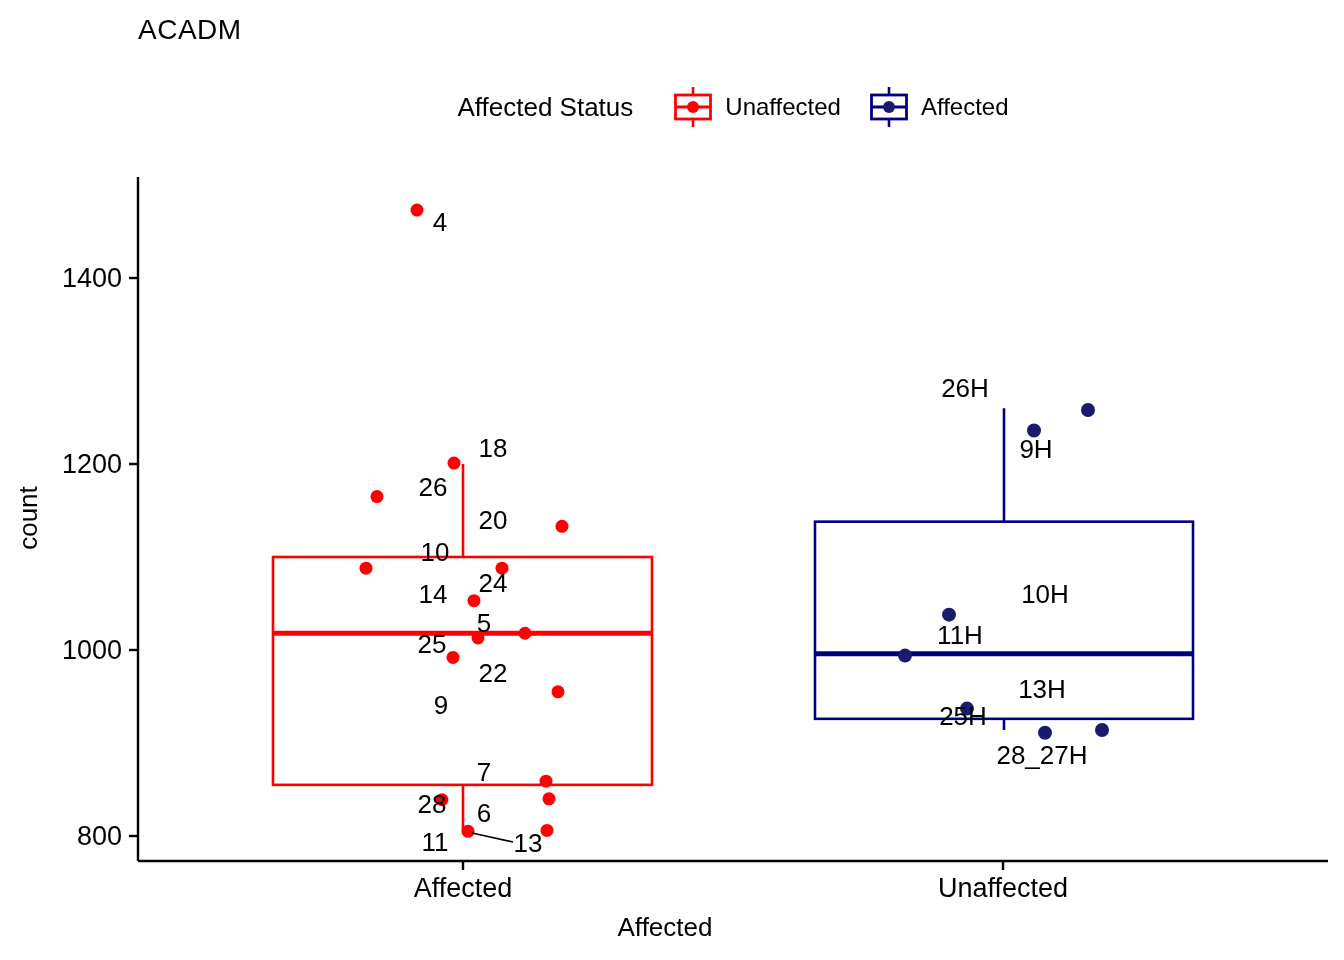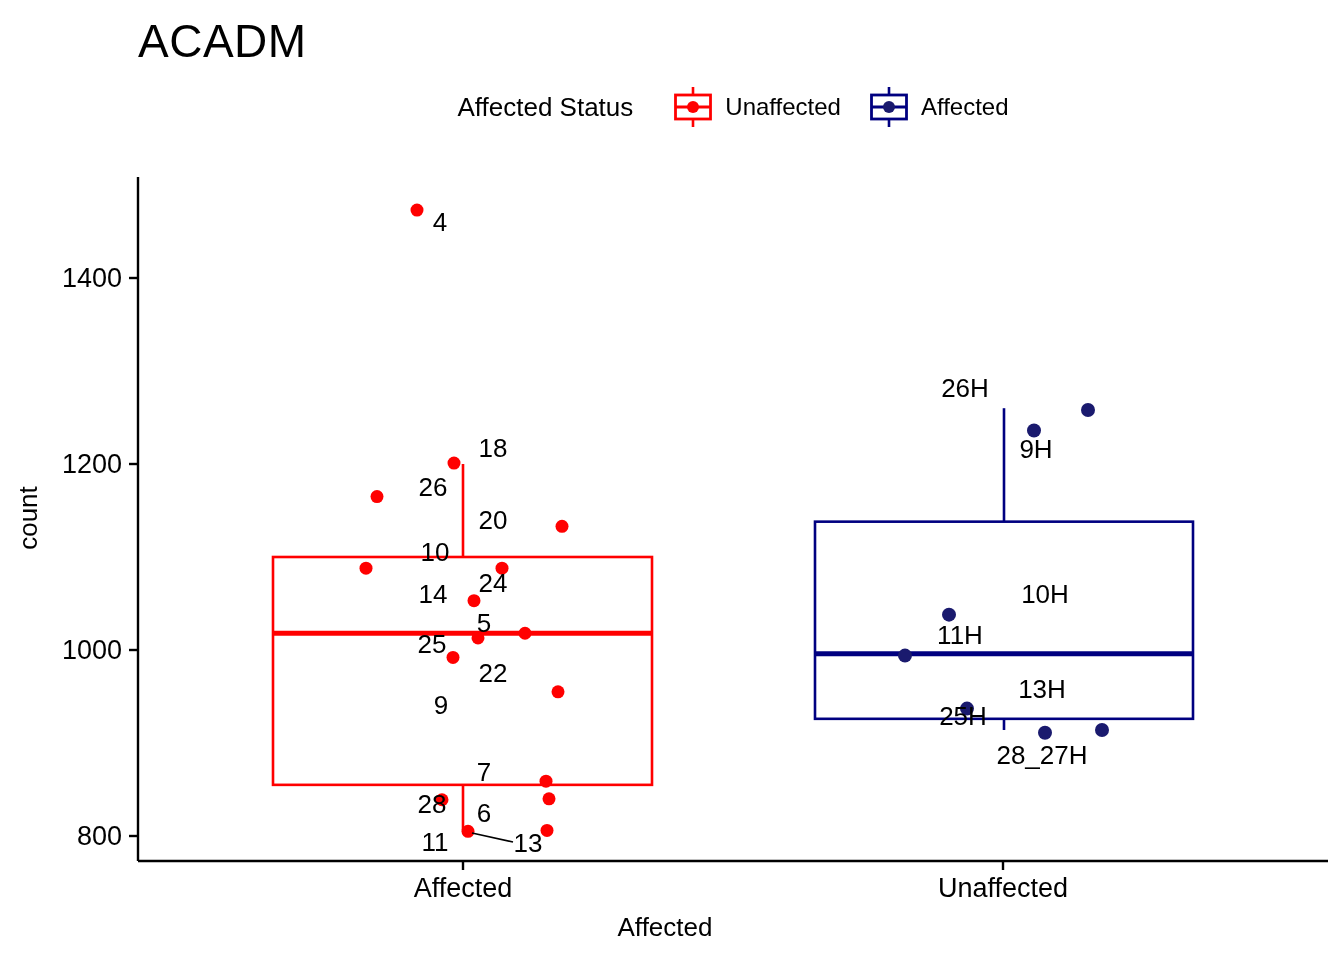--- a/index.html
+++ b/index.html
@@ -2,21 +2,21 @@
 <html><head>
 <meta charset="utf-8">
 <style>
   html,body{margin:0;padding:0;background:#ffffff;}
   #figure{
     position:relative;width:1344px;height:960px;background:#ffffff;
     font-family:"Liberation Sans",sans-serif;color:#000;overflow:hidden;
   }
   #plot-svg{position:absolute;left:0;top:0;}
   #chart-title{
-    position:absolute;left:138px;top:14px;font-size:46px;letter-spacing:.5px;
+    position:absolute;left:138px;top:14px;font-size:28px;letter-spacing:.5px;
   }
   #legend{
     position:absolute;left:138px;top:84px;width:1190px;height:46px;
     display:flex;align-items:center;justify-content:center;gap:14px;
   }
   #legend .legend-title{font-size:26px;margin-right:12px;}
   #legend .legend-item{display:flex;align-items:center;gap:12px;margin-left:14px;}
   #legend .legend-item .lbl{font-size:24px;}
   #x-axis-title{
     position:absolute;left:540px;top:912px;width:250px;text-align:center;font-size:26px;

